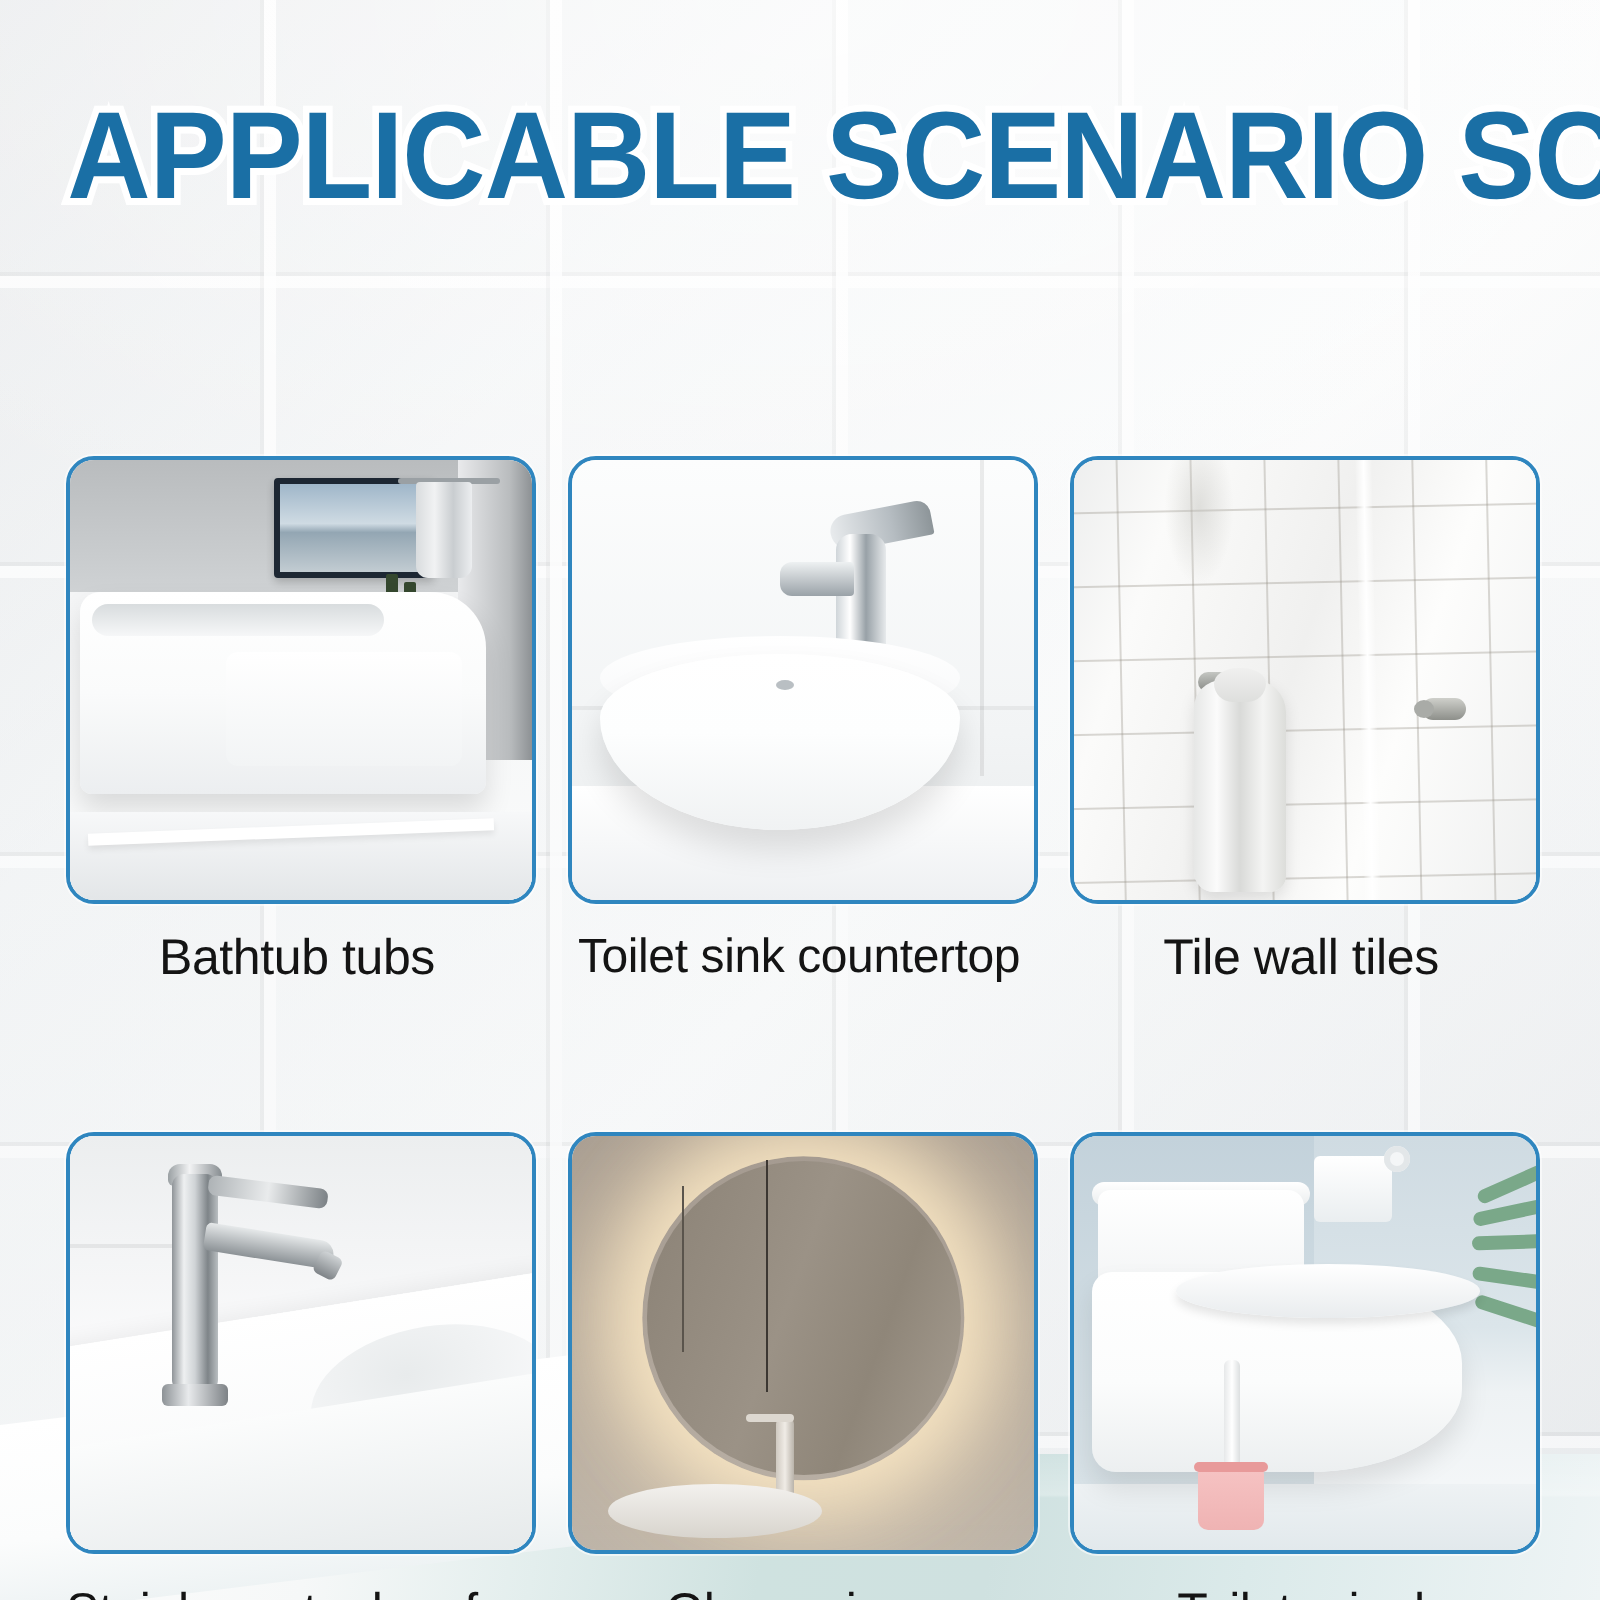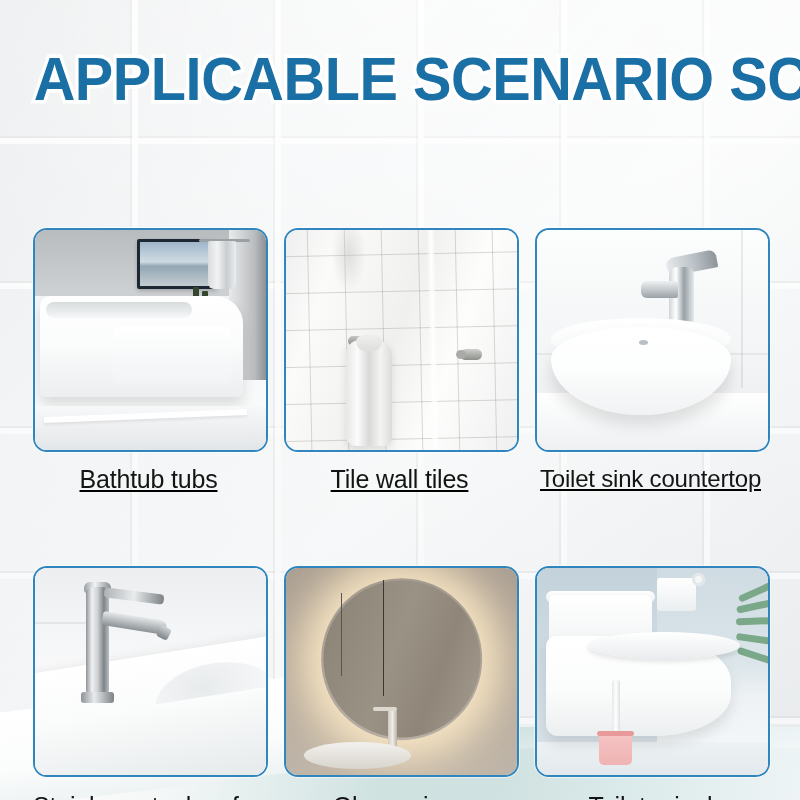--- a/index.html
+++ b/index.html
@@ -39,21 +39,21 @@
     color:#1a6fa5;
     -webkit-text-stroke:7px #ffffff;
     paint-order:stroke fill;
     text-shadow:0 0 1px #ffffff;
     white-space:nowrap;
   }
 
   
   .grid{position:absolute;left:33px;top:228px;width:734px;z-index:4;}
   .row{display:flex;gap:20px;}
-  .cell{width:231px;text-decoration:underline;}
+  .cell{width:231px;}
 
   .frame{
     position:relative;width:231px;height:220px;
     border:2px solid #2f86bf;border-radius:14px;
     overflow:hidden;background:#f4f6f7;
     box-shadow:0 0 0 1px rgba(255,255,255,.55);
   }
   .frame.r2{height:207px;}
   .caption{
     text-align:center;color:#141414;
@@ -251,53 +251,53 @@
                 <div class="bt-tub-inner"></div>
                 <div class="bt-skirt"></div>
               </div>
             <div class="bt-floor"></div>
             <div class="bt-floorline"></div>
           </div>
         </div>
         <div class="caption">Bathtub tubs</div>
       </div>
 
-      <div class="cell">
-        <div class="frame">
-          <div class="scene">
-            <div class="tw-bg"></div>
-            <div class="tw-sheen"></div>
-            <div class="tw-seam"></div>
-            <div class="tw-hook"></div>
-            <div class="tw-hook2"></div>
-            <div class="tw-towel"></div>
-          </div>
-        </div>
-        <div class="caption">Tile wall tiles</div>
-      </div>
-
       <div class="cell wide">
         <div class="frame">
           <div class="scene">
             <div class="sk-bg"></div>
             <div class="sk-tileh"></div>
             <div class="sk-tilev"></div>
             <div class="sk-counter"></div>
             <div class="sk-fauc-lever"></div>
             <div class="sk-fauc-body"></div>
             <div class="sk-fauc-spout"></div>
             <div class="sk-fauc-base"></div>
             <div class="sk-basin-top"></div>
             <div class="sk-basin"></div>
             <div class="sk-drain"></div>
           </div>
         </div>
         <div class="caption">Toilet sink countertop</div>
       </div>
 
+      <div class="cell">
+        <div class="frame">
+          <div class="scene">
+            <div class="tw-bg"></div>
+            <div class="tw-sheen"></div>
+            <div class="tw-seam"></div>
+            <div class="tw-hook"></div>
+            <div class="tw-hook2"></div>
+            <div class="tw-towel"></div>
+          </div>
+        </div>
+        <div class="caption">Tile wall tiles</div>
+      </div>
+
     </div>
 
     <div class="row row2" style="margin-top:72px;">
 
       <div class="cell">
         <div class="frame r2">
           <div class="scene">
             <div class="ss-bg"></div>
             <div class="ss-wall"></div>
             <div class="ss-walltile"></div>

